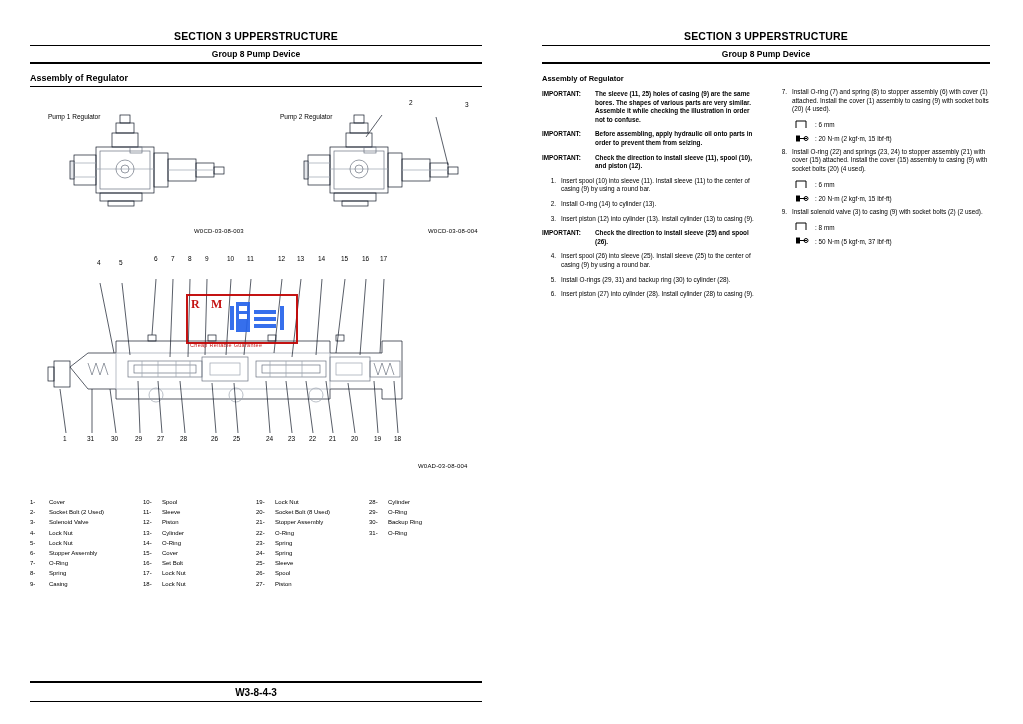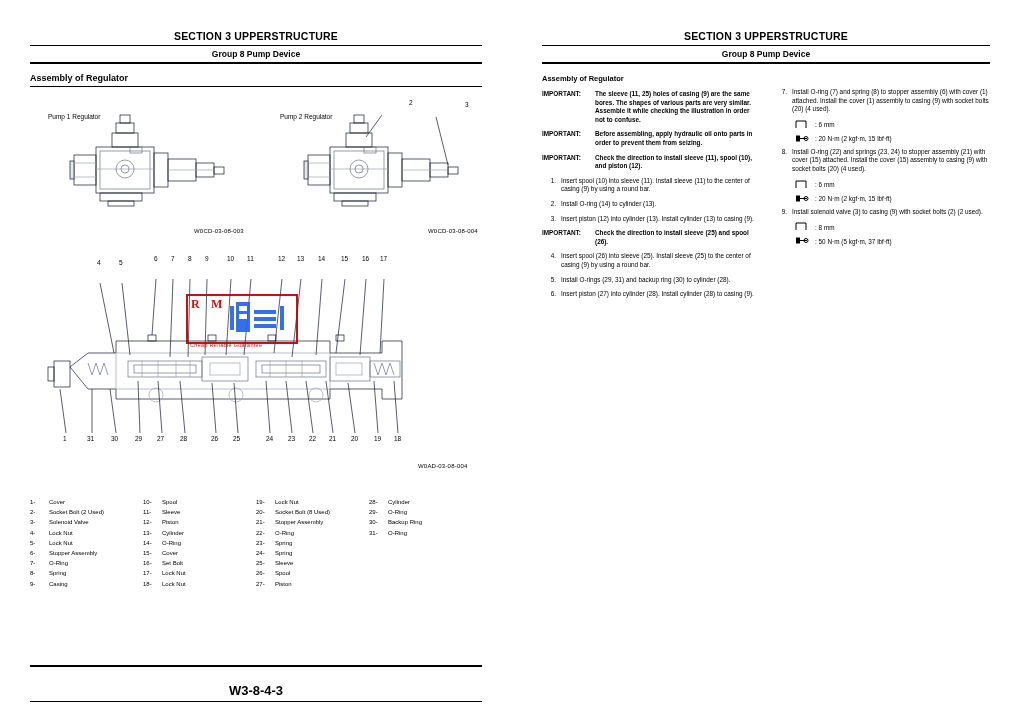--- a/index.html
+++ b/index.html
@@ -178,23 +178,23 @@
   
   .footer {
     position: absolute;
     left: 30px;
     right: 30px;
     bottom: 22px;
   }
   .footer .rule-thick { border-bottom: 2px solid #000; }
   .footer .pg {
     text-align: center;
-    font-size: 13px;
+    font-size: 10px;
     font-weight: bold;
-    padding-top: 16px;
+    padding-top: 4px;
   }
   .footer .rule-bottom { border-bottom: 1px solid #000; margin-top: 3px; }
 </style>
 </head>
 <body>
 
 <div class="page-wrap">
 
   <div class="page page-left">
 

